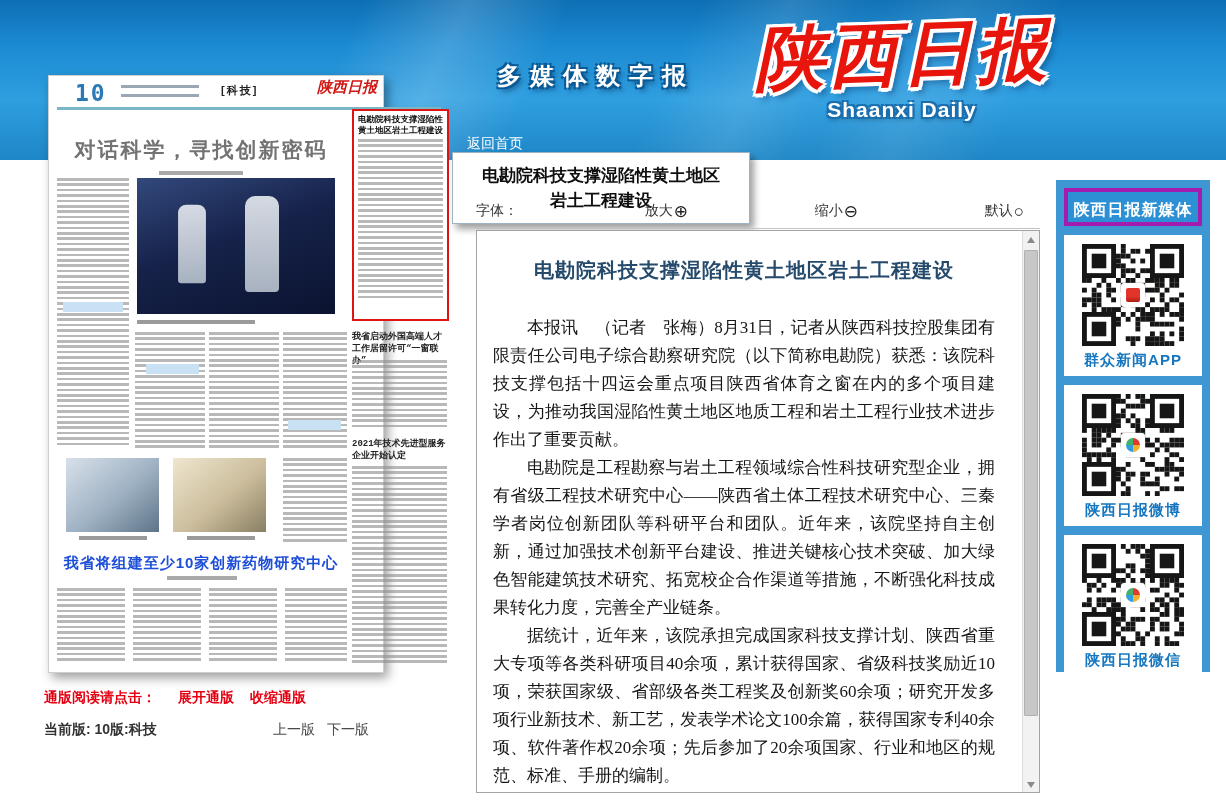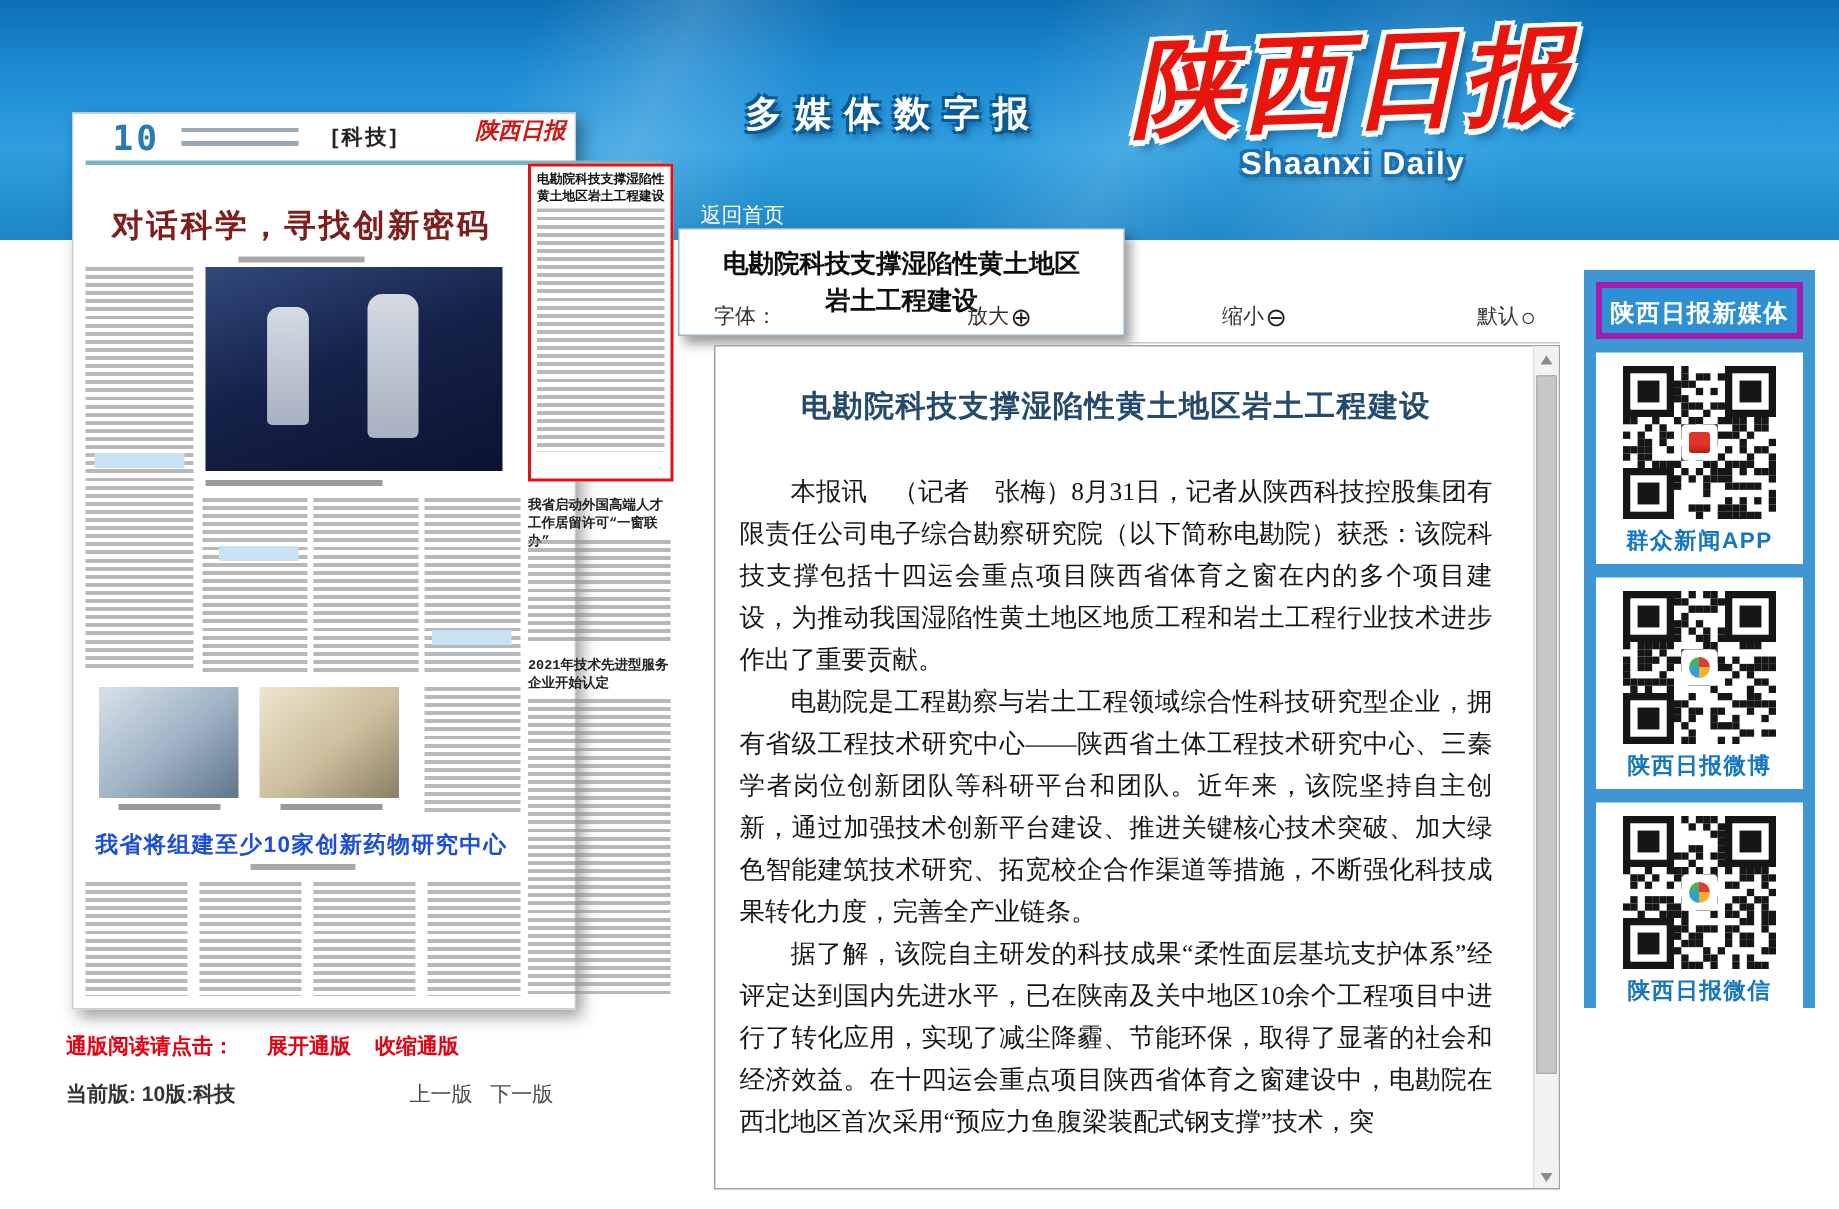--- a/index.html
+++ b/index.html
@@ -50,26 +50,26 @@
   .thumb {
     position:absolute; left:48px; top:75px; width:336px; height:598px;
     background:#fff; border:1px solid #cfcfcf;
     box-shadow:4px 5px 10px rgba(0,0,0,.38);
     padding-left:48px;
   }
   .thumb * { position:absolute; }
   .t-num { left:26px; top:4px; font-size:23px; font-weight:bold; color:#2a7ab8; font-family:"DejaVu Sans Mono",monospace; letter-spacing:2px;}
   .t-datebars { left:72px; top:9px; width:78px; height:16px;
     background:repeating-linear-gradient(180deg,#9aa7b5 0 3px, transparent 3px 9px); }
-  .t-sec { left:172px; top:7px; font-size:14px; font-weight:bold; color:#222; letter-spacing:2px; }
+  .t-sec { left:172px; top:7px; font-size:11px; font-weight:bold; color:#222; letter-spacing:2px; }
   .t-logo { right:6px; top:2px; font-size:15px; font-weight:bold; font-style:italic;
     color:#d01713; font-family:"DejaVu Serif",serif; }
   .t-rule { left:8px; width:384px; top:31px; height:3px; background:#79b6c6; }
   .t-headline { left:6px; top:60px; width:292px; text-align:center; font-size:21px;
-    font-weight:bold; color:#7f1d1d; letter-spacing:2px; }
+    font-weight:bold; color:#737373; letter-spacing:2px; }
   .t-byline { left:110px; top:95px; width:84px; height:4px; background:#a9a9a9; }
   .ftext { background:repeating-linear-gradient(180deg,#8d8d8d 0 2.6px, transparent 2.6px 5.4px); opacity:.62; }
   .t-chip { height:10px; background:#c9e2f3; opacity:1; }
   .t-photo-main { left:88px; top:102px; width:198px; height:136px;
     background:linear-gradient(160deg,#32497c 0%,#16224a 45%,#0b1330 100%); overflow:hidden; }
   .t-suit { top:18px; width:34px; height:96px; background:linear-gradient(180deg,#e9edf2,#b9c2cf);
     border-radius:10px 10px 4px 4px; opacity:.9; }
   .t-suit.s1 { left:38px; transform:scale(.82); }
   .t-suit.s2 { left:108px; }
   .t-caption { height:4px; background:#9a9a9a; }
@@ -243,20 +243,21 @@
       <span>默认</span>
       <span class="ficon">○</span>
     </a>
 </div>
 
 <div class="panel">
   <div class="panel-inner">
     <div class="article-title">电勘院科技支撑湿陷性黄土地区岩土工程建设</div>
     <p>本报讯　（记者　张梅）8月31日，记者从陕西科技控股集团有限责任公司电子综合勘察研究院（以下简称电勘院）获悉：该院科技支撑包括十四运会重点项目陕西省体育之窗在内的多个项目建设，为推动我国湿陷性黄土地区地质工程和岩土工程行业技术进步作出了重要贡献。</p>
     <p>电勘院是工程勘察与岩土工程领域综合性科技研究型企业，拥有省级工程技术研究中心——陕西省土体工程技术研究中心、三秦学者岗位创新团队等科研平台和团队。近年来，该院坚持自主创新，通过加强技术创新平台建设、推进关键核心技术突破、加大绿色智能建筑技术研究、拓宽校企合作渠道等措施，不断强化科技成果转化力度，完善全产业链条。</p>
+    <p>据统计，近年来，该院承担完成国家科技支撑计划、陕西省重大专项等各类科研项目40余项，累计获得国家、省级科技奖励近10项，荣获国家级、省部级各类工程奖及创新奖60余项；研究开发多项行业新技术、新工艺，发表学术论文100余篇，获得国家专利40余项、软件著作权20余项；先后参加了20余项国家、行业和地区的规范、标准、手册的编制。</p>
     <p>据了解，该院自主研发的科技成果“柔性面层基坑支护体系”经评定达到国内先进水平，已在陕南及关中地区10余个工程项目中进行了转化应用，实现了减尘降霾、节能环保，取得了显著的社会和经济效益。在十四运会重点项目陕西省体育之窗建设中，电勘院在西北地区首次采用“预应力鱼腹梁装配式钢支撑”技术，突</p>
   </div>
   <div class="sb">
     <div class="sb-up"></div>
     <div class="sb-thumb"></div>
     <div class="sb-down"></div>
   </div>
 </div>
 
 <div class="sidebar">

